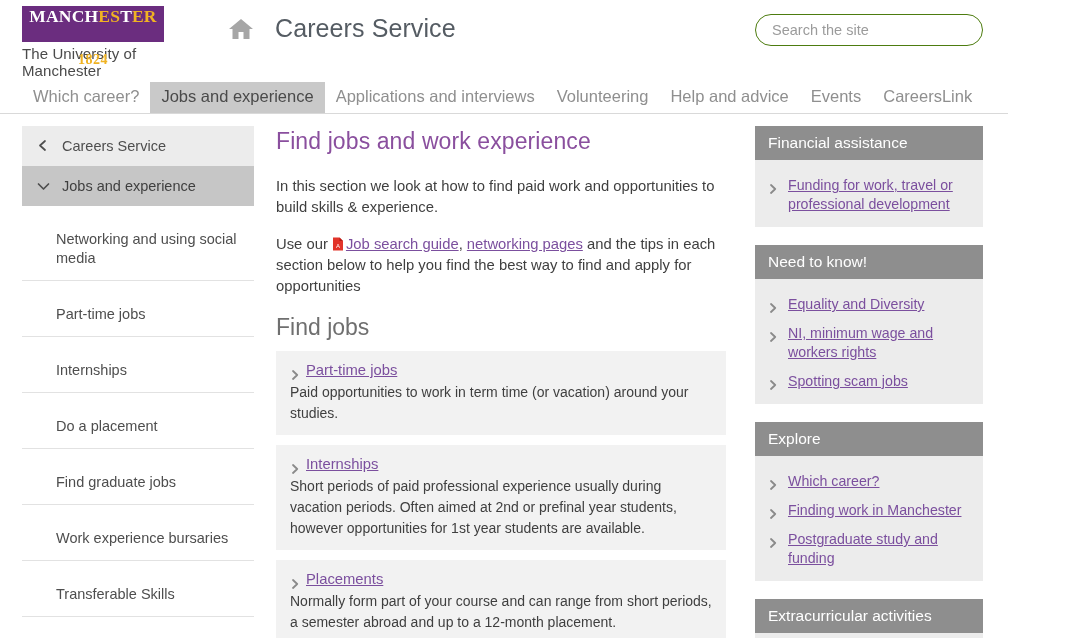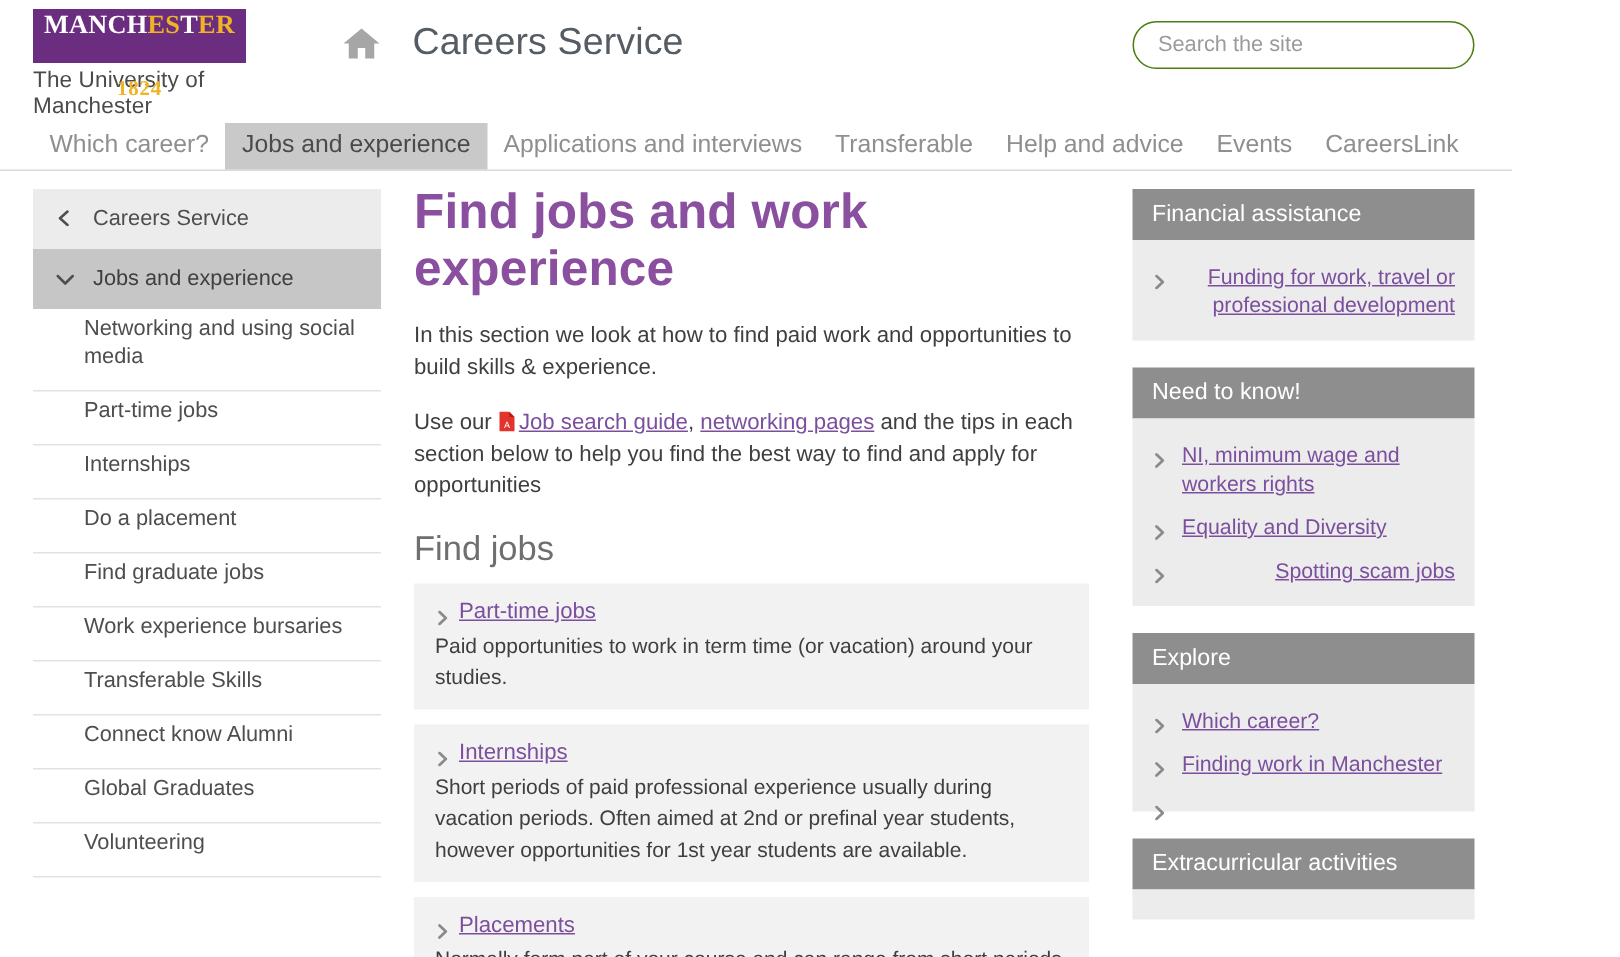--- a/index.html
+++ b/index.html
@@ -78,28 +78,28 @@
   }
   .side-cur {
     background:#c6c6c6; padding:12px 14px 12px 40px;
     font-size:14.5px; color:#3f3f3f; position:relative; cursor:pointer;
   }
   .chev-l, .chev-d {
     position:absolute; left:15px; top:50%; width:11px; height:11px;
   }
   .side-list { margin:0; padding:0; list-style:none; }
   .side-item {
-    font-size:14.5px; color:#4e4e4e; padding:4px 10px 12px 34px;
+    font-size:14.5px; color:#4e4e4e; padding:24px 10px 12px 34px;
     border-bottom:1px solid #e2e2e2; line-height:19px; cursor:pointer;
   }
   .side-item:first-child { border-top:0; }
 
   
   h1.page-title {
-    margin:0 0 16px 0; font-size:33px; font-weight:700;
+    margin:0 0 16px 0; font-size:23px; font-weight:400;
     color:#8a4f9e; line-height:38px; letter-spacing:0.1px;
   }
   p.body {
     margin:0 0 16px 0; font-size:14.8px; line-height:21px; color:#3f3f3f;
   }
   h2.section {
     margin:6px 0 10px 0; font-size:23px; font-weight:400;
     color:#6f6f6f; line-height:28px;
   }
   a.inline-link { color:#7b4f9e; text-decoration:underline; }
@@ -117,21 +117,21 @@
   .panel { margin-bottom:18px; }
   .panel-head {
     background:#8e8e8e; color:#ffffff; font-size:15.5px;
     padding:6px 13px 7px 13px; font-weight:400; line-height:21px;
   }
   .panel-body { background:#ececec; padding:9px 13px 11px 13px; }
   .panel-link {
     position:relative; padding-left:20px; margin:7px 0 10px 0;
     font-size:14.2px; line-height:19px;
   }
-  .panel-link:last-child { margin-bottom:2px;text-align:right; }
+  .panel-link:last-child { margin-bottom:2px; }
   .panel-link .chev-r { position:absolute; left:1px; top:4px; width:9px; height:10px; }
   .panel-link a { color:#7b4f9e; text-decoration:underline; }
 </style>
 </head>
 <body>
 
 <div class="page">
 
   <div class="header">
 
@@ -152,21 +152,21 @@
     <div class="site-title">Careers Service</div>
 
     <input class="search-box" type="text" placeholder="Search the site" style="">
   </div>
 
   <div class="navbar">
     <div class="nav-inner" id="nav-inner">
         <div class="nav-tab"><span>Which career?</span></div>
         <div class="nav-tab active"><span>Jobs and experience</span></div>
         <div class="nav-tab"><span>Applications and interviews</span></div>
-        <div class="nav-tab"><span>Transferable</span></div>
+        <div class="nav-tab"><span>Volunteering</span></div>
         <div class="nav-tab"><span>Help and advice</span></div>
         <div class="nav-tab"><span>Events</span></div>
         <div class="nav-tab"><span>CareersLink</span></div>
       </div>
   </div>
 
   <div class="content">
 
     <div class="col-left">
       <div class="side-top">
@@ -243,41 +243,41 @@
             <div class="panel-link"><span class="chev-r"><svg width="9" height="10" viewBox="0 0 9 10">
                   <path d="M2 1 L6.2 5 L2 9" fill="none" stroke="#8a8a8a" stroke-width="1.8" stroke-linecap="round" stroke-linejoin="round"></path>
                 </svg></span><a href="#">Funding for work, travel or professional development</a></div>
           </div>
         </div>
         <div class="panel">
           <div class="panel-head">Need to know!</div>
           <div class="panel-body">
             <div class="panel-link"><span class="chev-r"><svg width="9" height="10" viewBox="0 0 9 10">
                   <path d="M2 1 L6.2 5 L2 9" fill="none" stroke="#8a8a8a" stroke-width="1.8" stroke-linecap="round" stroke-linejoin="round"></path>
+                </svg></span><a href="#">Equality and Diversity</a></div>
+            <div class="panel-link"><span class="chev-r"><svg width="9" height="10" viewBox="0 0 9 10">
+                  <path d="M2 1 L6.2 5 L2 9" fill="none" stroke="#8a8a8a" stroke-width="1.8" stroke-linecap="round" stroke-linejoin="round"></path>
                 </svg></span><a href="#">NI, minimum wage and workers rights</a></div>
-            <div class="panel-link"><span class="chev-r"><svg width="9" height="10" viewBox="0 0 9 10">
-                  <path d="M2 1 L6.2 5 L2 9" fill="none" stroke="#8a8a8a" stroke-width="1.8" stroke-linecap="round" stroke-linejoin="round"></path>
-                </svg></span><a href="#">Equality and Diversity</a></div>
             <div class="panel-link"><span class="chev-r"><svg width="9" height="10" viewBox="0 0 9 10">
                   <path d="M2 1 L6.2 5 L2 9" fill="none" stroke="#8a8a8a" stroke-width="1.8" stroke-linecap="round" stroke-linejoin="round"></path>
                 </svg></span><a href="#">Spotting scam jobs</a></div>
           </div>
         </div>
         <div class="panel">
           <div class="panel-head">Explore</div>
           <div class="panel-body">
             <div class="panel-link"><span class="chev-r"><svg width="9" height="10" viewBox="0 0 9 10">
                   <path d="M2 1 L6.2 5 L2 9" fill="none" stroke="#8a8a8a" stroke-width="1.8" stroke-linecap="round" stroke-linejoin="round"></path>
                 </svg></span><a href="#">Which career?</a></div>
             <div class="panel-link"><span class="chev-r"><svg width="9" height="10" viewBox="0 0 9 10">
                   <path d="M2 1 L6.2 5 L2 9" fill="none" stroke="#8a8a8a" stroke-width="1.8" stroke-linecap="round" stroke-linejoin="round"></path>
                 </svg></span><a href="#">Finding work in Manchester</a></div>
             <div class="panel-link"><span class="chev-r"><svg width="9" height="10" viewBox="0 0 9 10">
                   <path d="M2 1 L6.2 5 L2 9" fill="none" stroke="#8a8a8a" stroke-width="1.8" stroke-linecap="round" stroke-linejoin="round"></path>
-                </svg></span></div>
+                </svg></span><a href="#">Postgraduate study and funding</a></div>
           </div>
         </div>
         <div class="panel">
           <div class="panel-head">Extracurricular activities</div>
           <div class="panel-body"></div>
         </div>
       </div>
 
   </div>
 </div>

